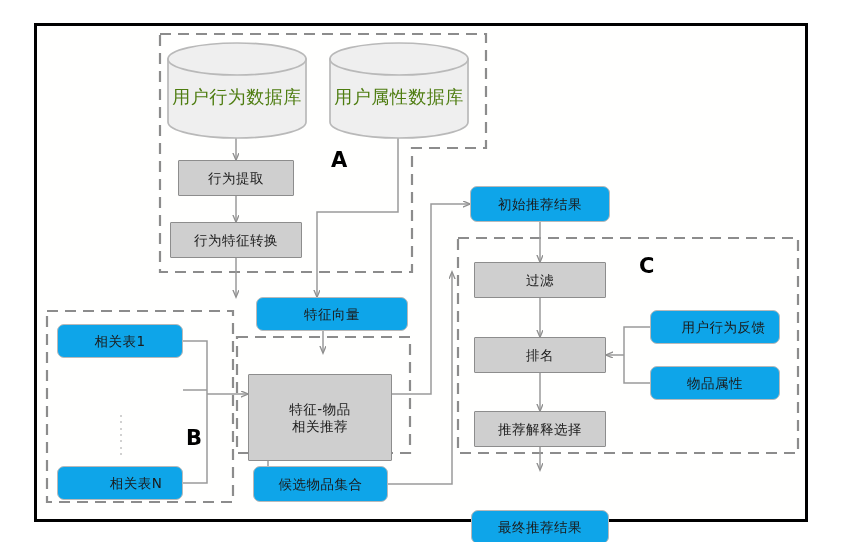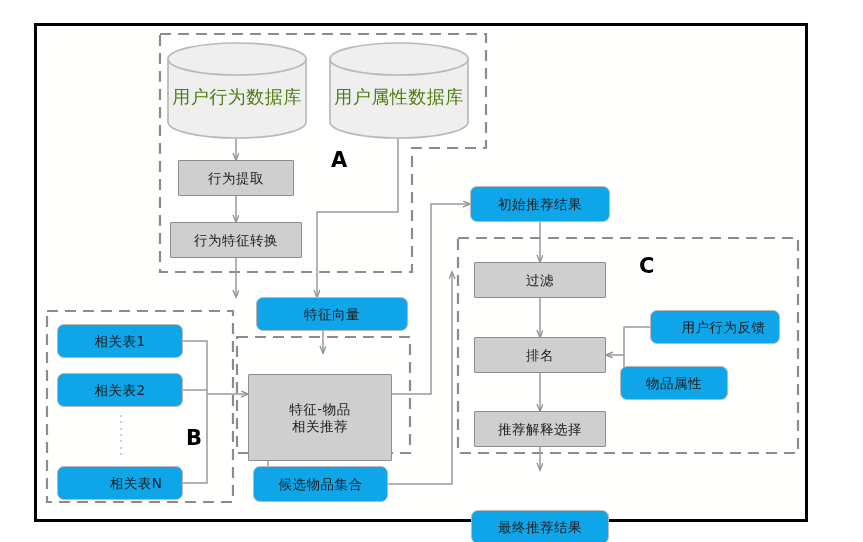--- a/index.html
+++ b/index.html
@@ -89,21 +89,20 @@
   <div class="cyl-label" style="left:330px;top:85px;width:138px;">用户属性数据库</div>
 
   <div class="node rect-dark" style="left:178px;top:160px;width:116px;height:36px;">行为提取</div>
 
   <div class="node rect-dark" style="left:170px;top:222px;width:132px;height:36px;">行为特征转换</div>
 
   <div class="node rect-light" style="left:256px;top:297px;width:152px;height:34px;">特征向量</div>
 
   <div class="node rect-light" style="left:57px;top:324px;width:126px;height:34px;">相关表1</div>
 
-  <div class="node rect-light" style="left:57px;top:373px;width:126px;height:34px;">相关表2</div>
 
   <div class="dots" style="left:119px;top:415px;width:3px;height:40px;">
     <i></i>
       <i></i>
       <i></i>
       <i></i>
       <i></i>
       <i></i>
       <i></i>
   </div>
@@ -122,18 +121,18 @@
   <div class="node rect-dark" style="left:474px;top:262px;width:132px;height:36px;">过滤</div>
 
   <div class="node rect-dark" style="left:474px;top:337px;width:132px;height:36px;">排名</div>
 
   <div class="node rect-dark" style="left:474px;top:411px;width:132px;height:36px;">推荐解释选择</div>
 
   <div class="node rect-light" style="left:471px;top:470px;width:138px;height:34px;margin-top:40px;">最终推荐结果</div>
 
   <div class="node rect-light" style="left:650px;top:310px;width:130px;height:34px;padding-left:17px;">用户行为反馈</div>
 
-  <div class="node rect-light" style="left:620px;top:366px;width:108px;height:34px;">物品属性</div>
+  <div class="node rect-light" style="left:650px;top:366px;width:130px;height:34px;">物品属性</div>
 
   <div class="grouplabel" style="left:331px;top:148px;">A</div>
   <div class="grouplabel" style="left:186px;top:426px;">B</div>
   <div class="grouplabel" style="left:639px;top:254px;">C</div>
 </div>
 
 </body></html>

